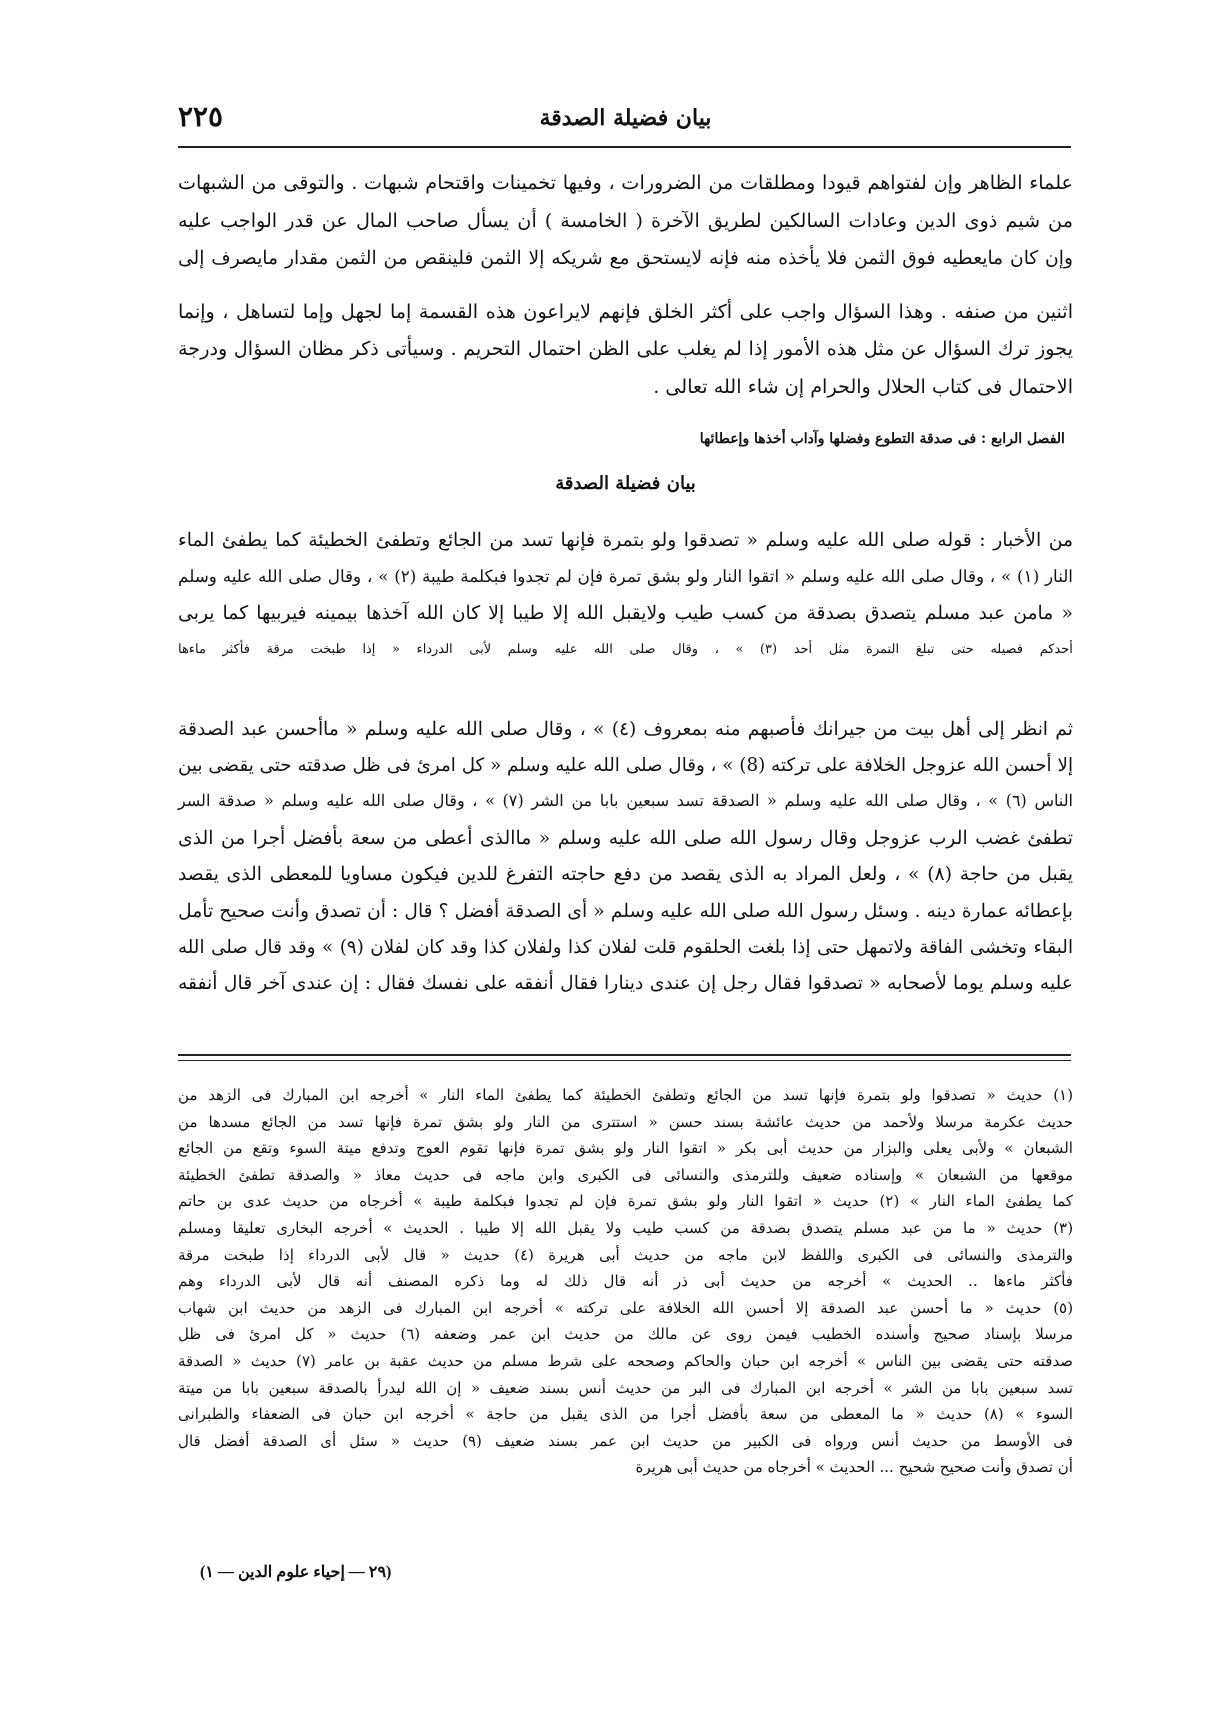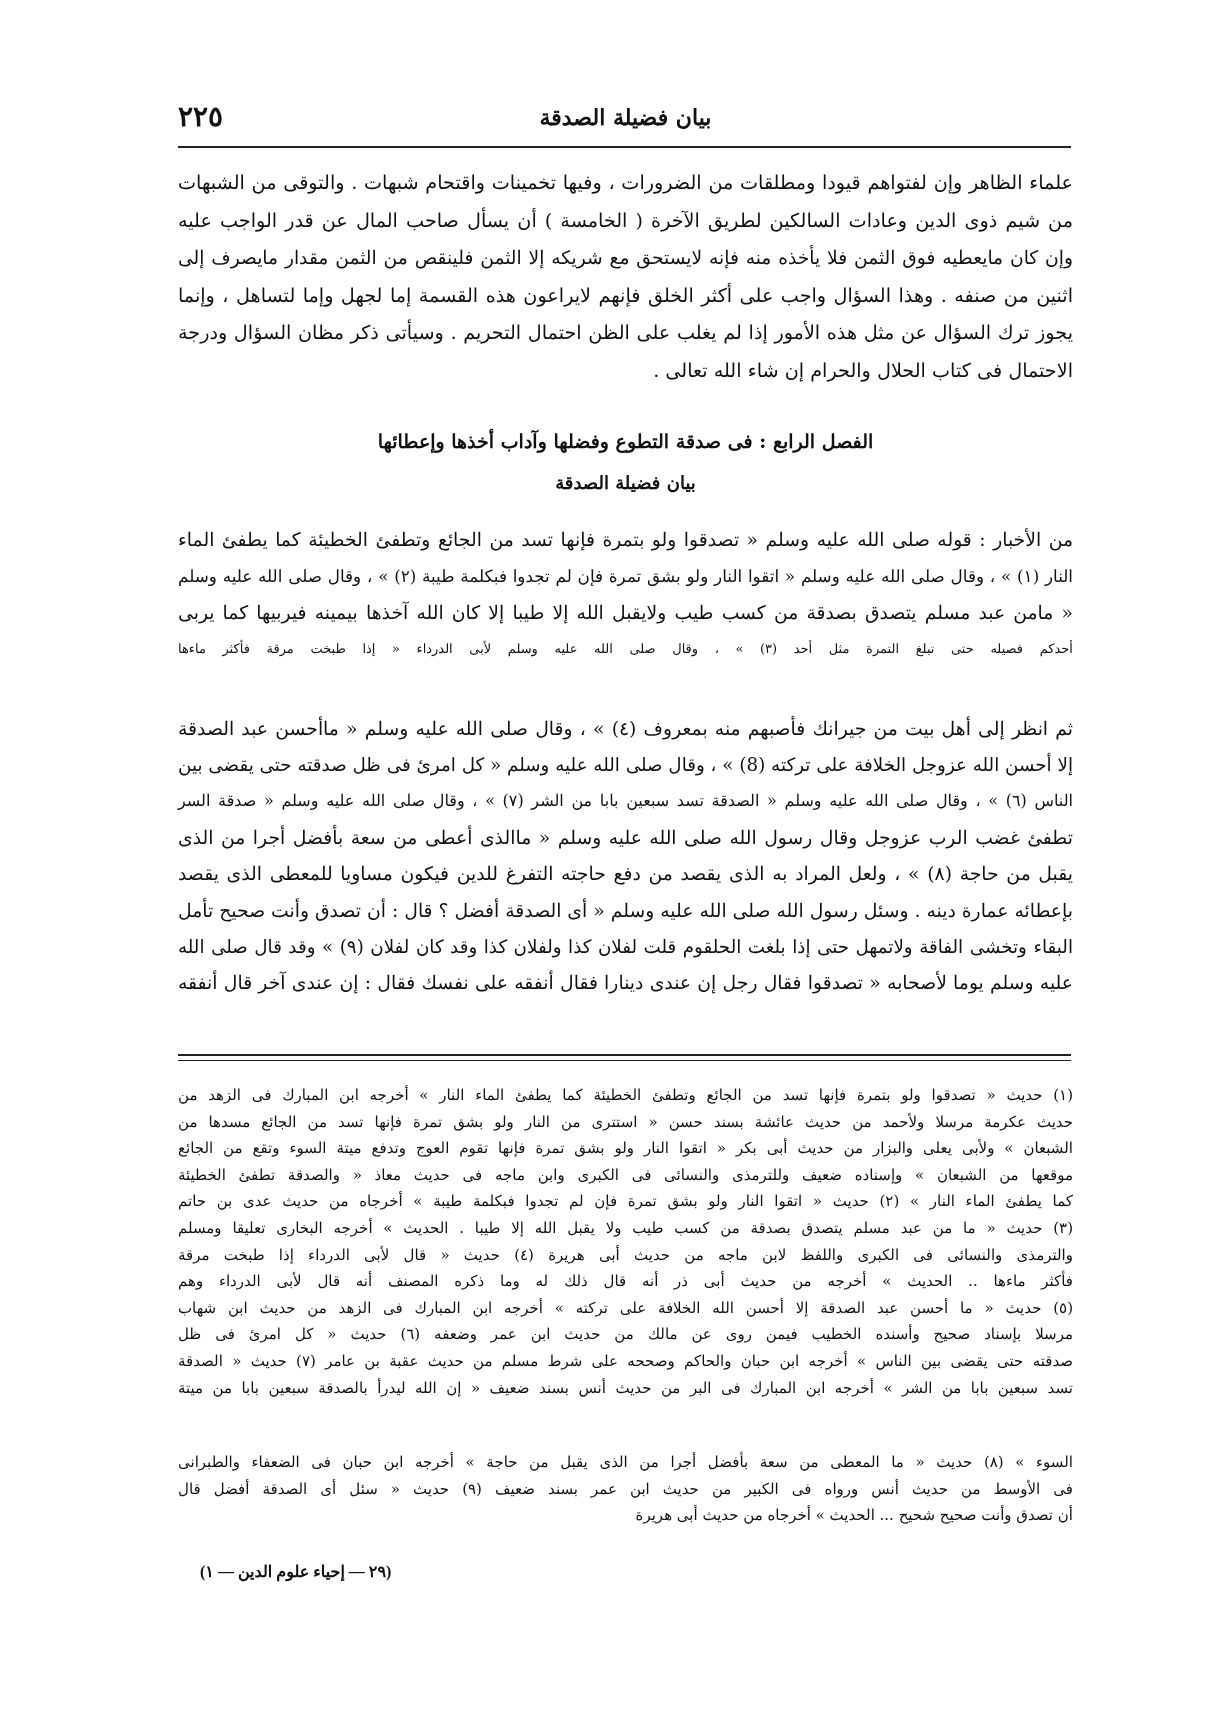--- a/index.html
+++ b/index.html
@@ -5,21 +5,21 @@
   html, body { margin: 0; padding: 0; background: #ffffff; }
   body { width: 1205px; height: 1717px; position: relative; overflow: hidden; color: #111; }
   .page { position: absolute; left: 0; top: 0; width: 1205px; height: 1717px; }
   .header { position: absolute; left: 178px; top: 100px; width: 895px; height: 40px; direction: rtl; }
   .header-title { position: absolute; right: 0; left: 0; top: 4px; text-align: center; font-family: "DejaVu Serif", serif; font-weight: bold; font-size: 22px; }
   .page-number { position: absolute; left: 0; top: 0; font-family: "DejaVu Serif", serif; font-weight: bold; font-size: 28px; direction: rtl; }
   .rule-top { position: absolute; left: 178px; top: 146px; width: 893px; height: 0; border-top: 2px solid #222; }
   .body-text { position: absolute; left: 178px; top: 164px; width: 895px; direction: rtl; font-family: "DejaVu Serif", serif; font-size: 19.2px; line-height: 37.5px; text-align: justify; }
   .line { display: block; white-space: nowrap; text-align-last: justify; text-align: justify; }
   .line.last { text-align-last: right; }
-  .section-heading { position: absolute; left: 178px; top: 430px; width: 895px; text-align: center; direction: rtl; font-family: "DejaVu Serif", serif; font-weight: bold; font-size: 19px; }
+  .section-heading { position: absolute; left: 170px; top: 430px; width: 895px; direction: rtl; font-family: "DejaVu Serif", serif; font-weight: bold; font-size: 14px; }
   .section-sub { position: absolute; left: 178px; top: 472px; width: 895px; text-align: center; direction: rtl; font-family: "DejaVu Serif", serif; font-weight: bold; font-size: 18px; }
   .body-text-2 { position: absolute; left: 178px; top: 522px; width: 895px; direction: rtl; font-family: "DejaVu Serif", serif; font-size: 18.8px; line-height: 36.4px; }
   .rule-bottom { position: absolute; left: 178px; top: 1054px; width: 893px; height: 4px; border-top: 2px solid #222; border-bottom: 1px solid #222; }
   .footnotes { position: absolute; left: 178px; top: 1082px; width: 895px; direction: rtl; font-family: "DejaVu Serif", serif; font-size: 15px; line-height: 26.6px; }
   .footnotes .line { text-align-last: justify; }
   .footnotes .line.last { text-align-last: right; }
   .signature { position: absolute; left: 200px; top: 1562px; direction: rtl; font-family: Liberation Serif, serif; font-weight: bold; font-size: 16px; }
 </style>
 </head>
 <body>
@@ -29,21 +29,21 @@
   <div class="header">
     <div class="header-title">بيان فضيلة الصدقة</div>
     <div class="page-number">٢٢٥</div>
   </div>
   <div class="rule-top"></div>
 
   <div class="body-text">
     <span class="line" style="display: block;">علماء الظاهر وإن لفتواهم قيودا ومطلقات من الضرورات ، وفيها تخمينات واقتحام شبهات . والتوقى من الشبهات</span>
     <span class="line" style="display: block;">من شيم ذوى الدين وعادات السالكين لطريق الآخرة ( الخامسة ) أن يسأل صاحب المال عن قدر الواجب عليه</span>
     <span class="line" style="display: block; font-size: 18.7px;">وإن كان مايعطيه فوق الثمن فلا يأخذه منه فإنه لايستحق مع شريكه إلا الثمن فلينقص من الثمن مقدار مايصرف إلى</span>
-    <span class="line" style="display: block;">اثنين من صنفه . وهذا السؤال واجب على أكثر الخلق فإنهم لايراعون هذه القسمة إما لجهل وإما لتساهل ، وإنما</span>
+    <span class="line" style="display: block; margin-top: 16px;">اثنين من صنفه . وهذا السؤال واجب على أكثر الخلق فإنهم لايراعون هذه القسمة إما لجهل وإما لتساهل ، وإنما</span>
     <span class="line" style="display: block;">يجوز ترك السؤال عن مثل هذه الأمور إذا لم يغلب على الظن احتمال التحريم . وسيأتى ذكر مظان السؤال ودرجة</span>
     <span class="line last" style="display: block;">الاحتمال فى كتاب الحلال والحرام إن شاء الله تعالى .</span>
   </div>
 
   <div class="section-heading">الفصل الرابع : فى صدقة التطوع وفضلها وآداب أخذها وإعطائها</div>
   <div class="section-sub">بيان فضيلة الصدقة</div>
 
   <div class="body-text-2">
     <span class="line" style="display: block;">من الأخبار : قوله صلى الله عليه وسلم « تصدقوا ولو بتمرة فإنها تسد من الجائع وتطفئ الخطيئة كما يطفئ الماء</span>
     <span class="line" style="display: block; font-size: 16.8px;">النار (١) » ، وقال صلى الله عليه وسلم « اتقوا النار ولو بشق تمرة فإن لم تجدوا فبكلمة طيبة (٢) » ، وقال صلى الله عليه وسلم</span>
@@ -67,19 +67,19 @@
     <span class="line" style="display: block;">الشبعان » ولأبى يعلى والبزار من حديث أبى بكر « اتقوا النار ولو بشق تمرة فإنها تقوم العوج وتدفع ميتة السوء وتقع من الجائع</span>
     <span class="line" style="display: block;">موقعها من الشبعان » وإسناده ضعيف وللترمذى والنسائى فى الكبرى وابن ماجه فى حديث معاذ « والصدقة تطفئ الخطيئة</span>
     <span class="line" style="display: block;">كما يطفئ الماء النار »     (٢) حديث « اتقوا النار ولو بشق تمرة فإن لم تجدوا فبكلمة طيبة » أخرجاه من حديث عدى بن حاتم</span>
     <span class="line" style="display: block;">(٣) حديث « ما من عبد مسلم يتصدق بصدقة من كسب طيب ولا يقبل الله إلا طيبا . الحديث » أخرجه البخارى تعليقا ومسلم</span>
     <span class="line" style="display: block;">والترمذى والنسائى فى الكبرى واللفظ لابن ماجه من حديث أبى هريرة     (٤) حديث « قال لأبى الدرداء إذا طبخت مرقة</span>
     <span class="line" style="display: block;">فأكثر ماءها .. الحديث » أخرجه من حديث أبى ذر أنه قال ذلك له وما ذكره المصنف أنه قال لأبى الدرداء وهم</span>
     <span class="line" style="display: block;">(٥) حديث « ما أحسن عبد الصدقة إلا أحسن الله الخلافة على تركته » أخرجه ابن المبارك فى الزهد من حديث ابن شهاب</span>
     <span class="line" style="display: block;">مرسلا بإسناد صحيح وأسنده الخطيب فيمن روى عن مالك من حديث ابن عمر وضعفه     (٦) حديث « كل امرئ فى ظل</span>
     <span class="line" style="display: block;">صدقته حتى يقضى بين الناس » أخرجه ابن حبان والحاكم وصححه على شرط مسلم من حديث عقبة بن عامر     (٧) حديث « الصدقة</span>
     <span class="line" style="display: block;">تسد سبعين بابا من الشر » أخرجه ابن المبارك فى البر من حديث أنس بسند ضعيف « إن الله ليدرأ بالصدقة سبعين بابا من ميتة</span>
-    <span class="line" style="display: block; margin-top: 48px;">السوء »     (٨) حديث « ما المعطى من سعة بأفضل أجرا من الذى يقبل من حاجة » أخرجه ابن حبان فى الضعفاء والطبرانى</span>
+    <span class="line" style="display: block;">السوء »     (٨) حديث « ما المعطى من سعة بأفضل أجرا من الذى يقبل من حاجة » أخرجه ابن حبان فى الضعفاء والطبرانى</span>
     <span class="line" style="display: block;">فى الأوسط من حديث أنس ورواه فى الكبير من حديث ابن عمر بسند ضعيف     (٩) حديث « سئل أى الصدقة أفضل قال</span>
     <span class="line last" style="display: block;">أن تصدق وأنت صحيح شحيح ... الحديث » أخرجاه من حديث أبى هريرة</span>
   </div>
 
   <div class="signature">(٢٩ — إحياء علوم الدين — ١)</div>
 </div>
 
 </body></html>

